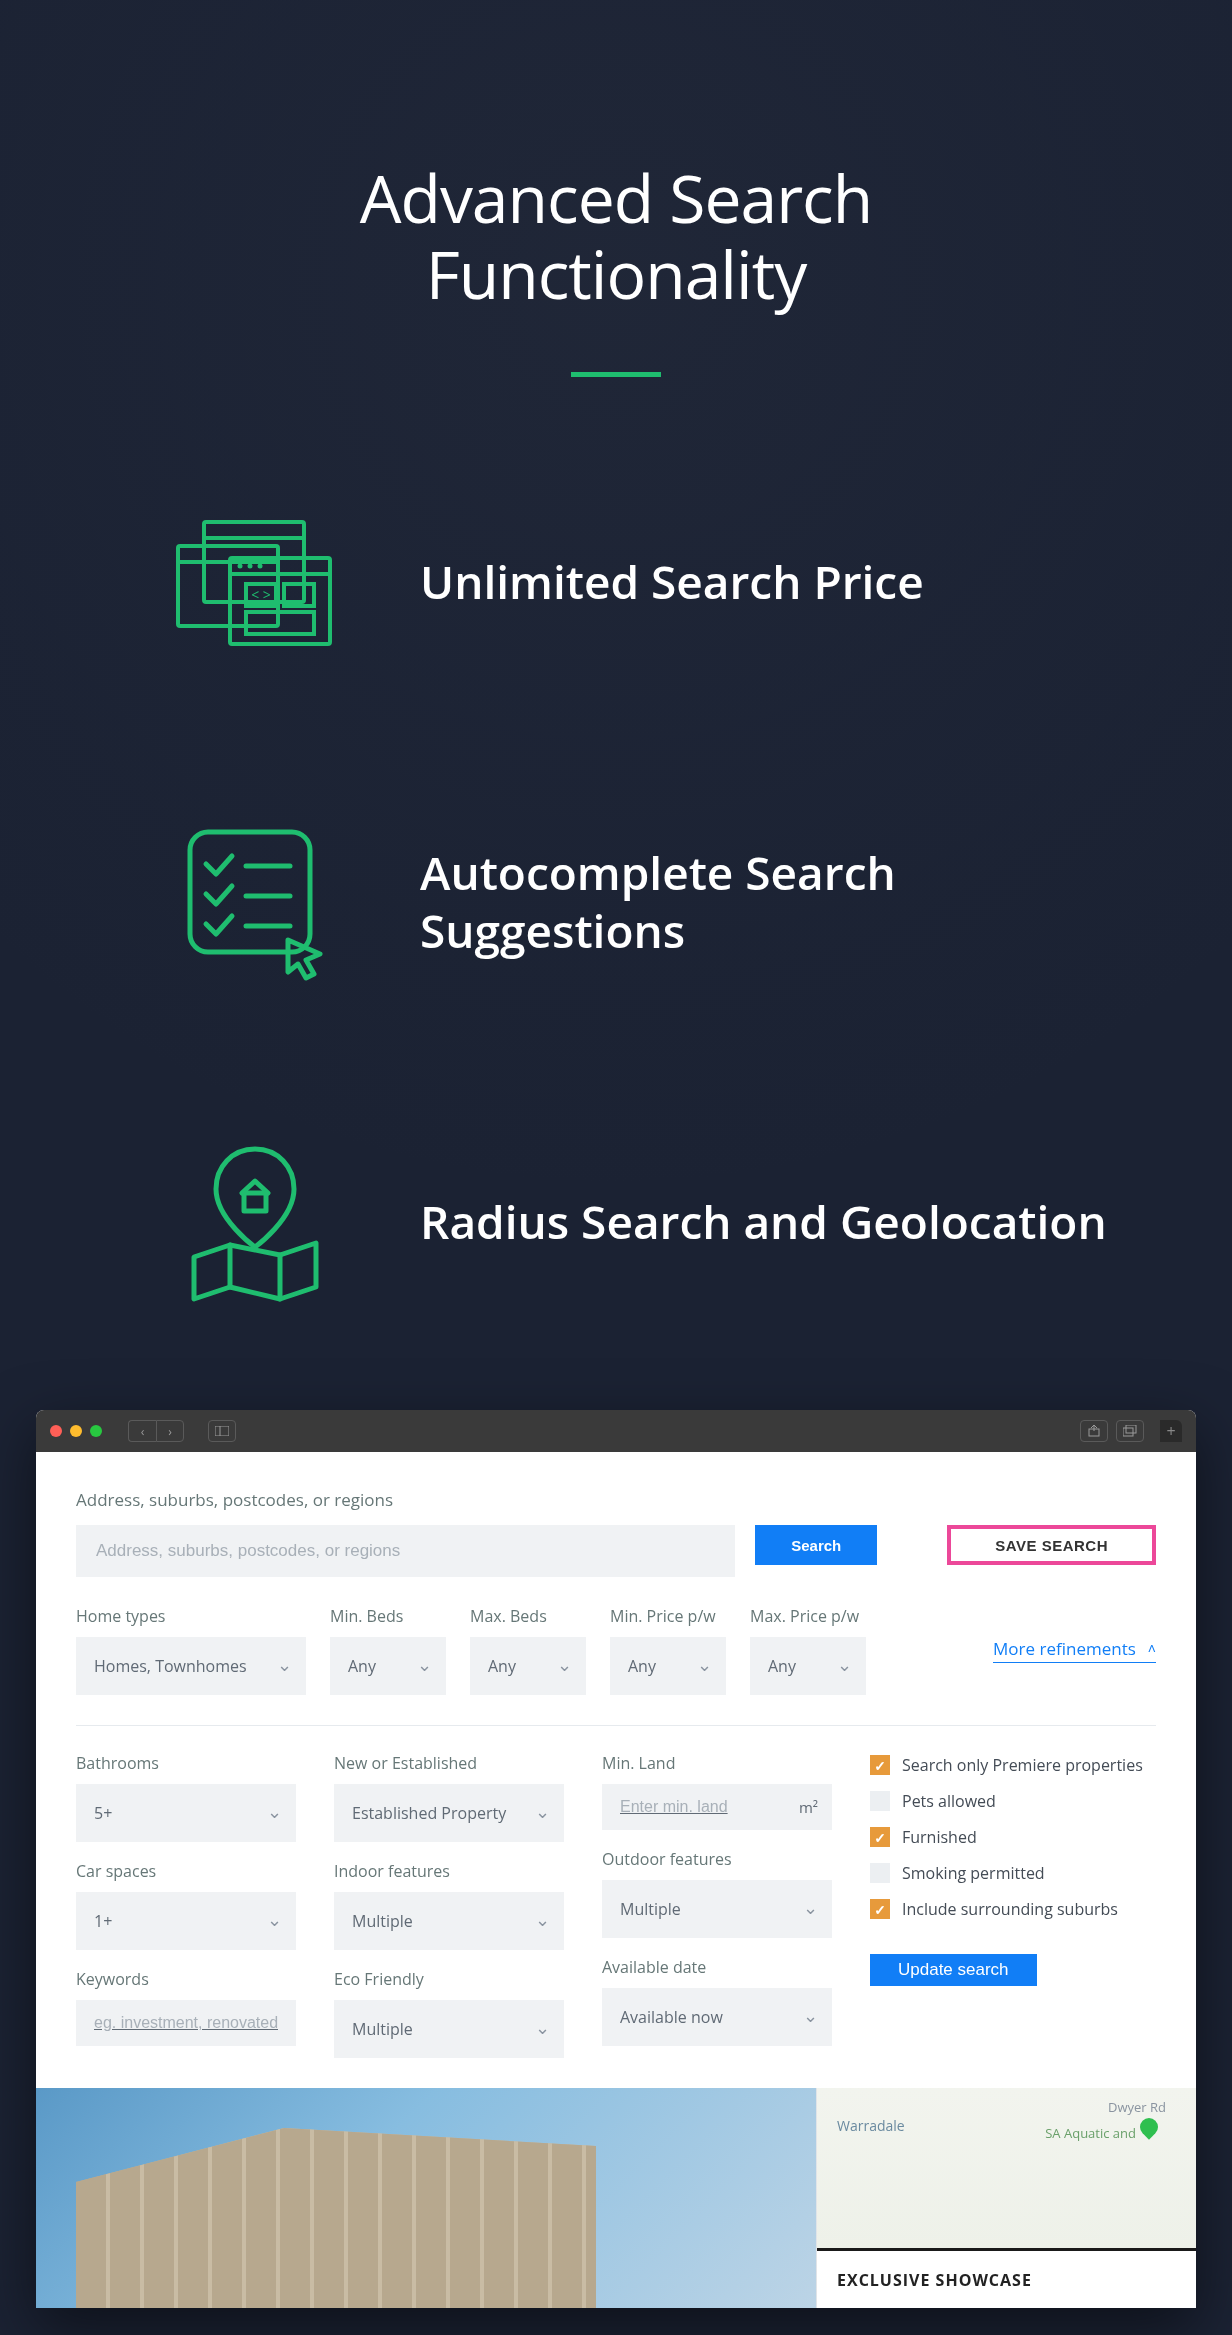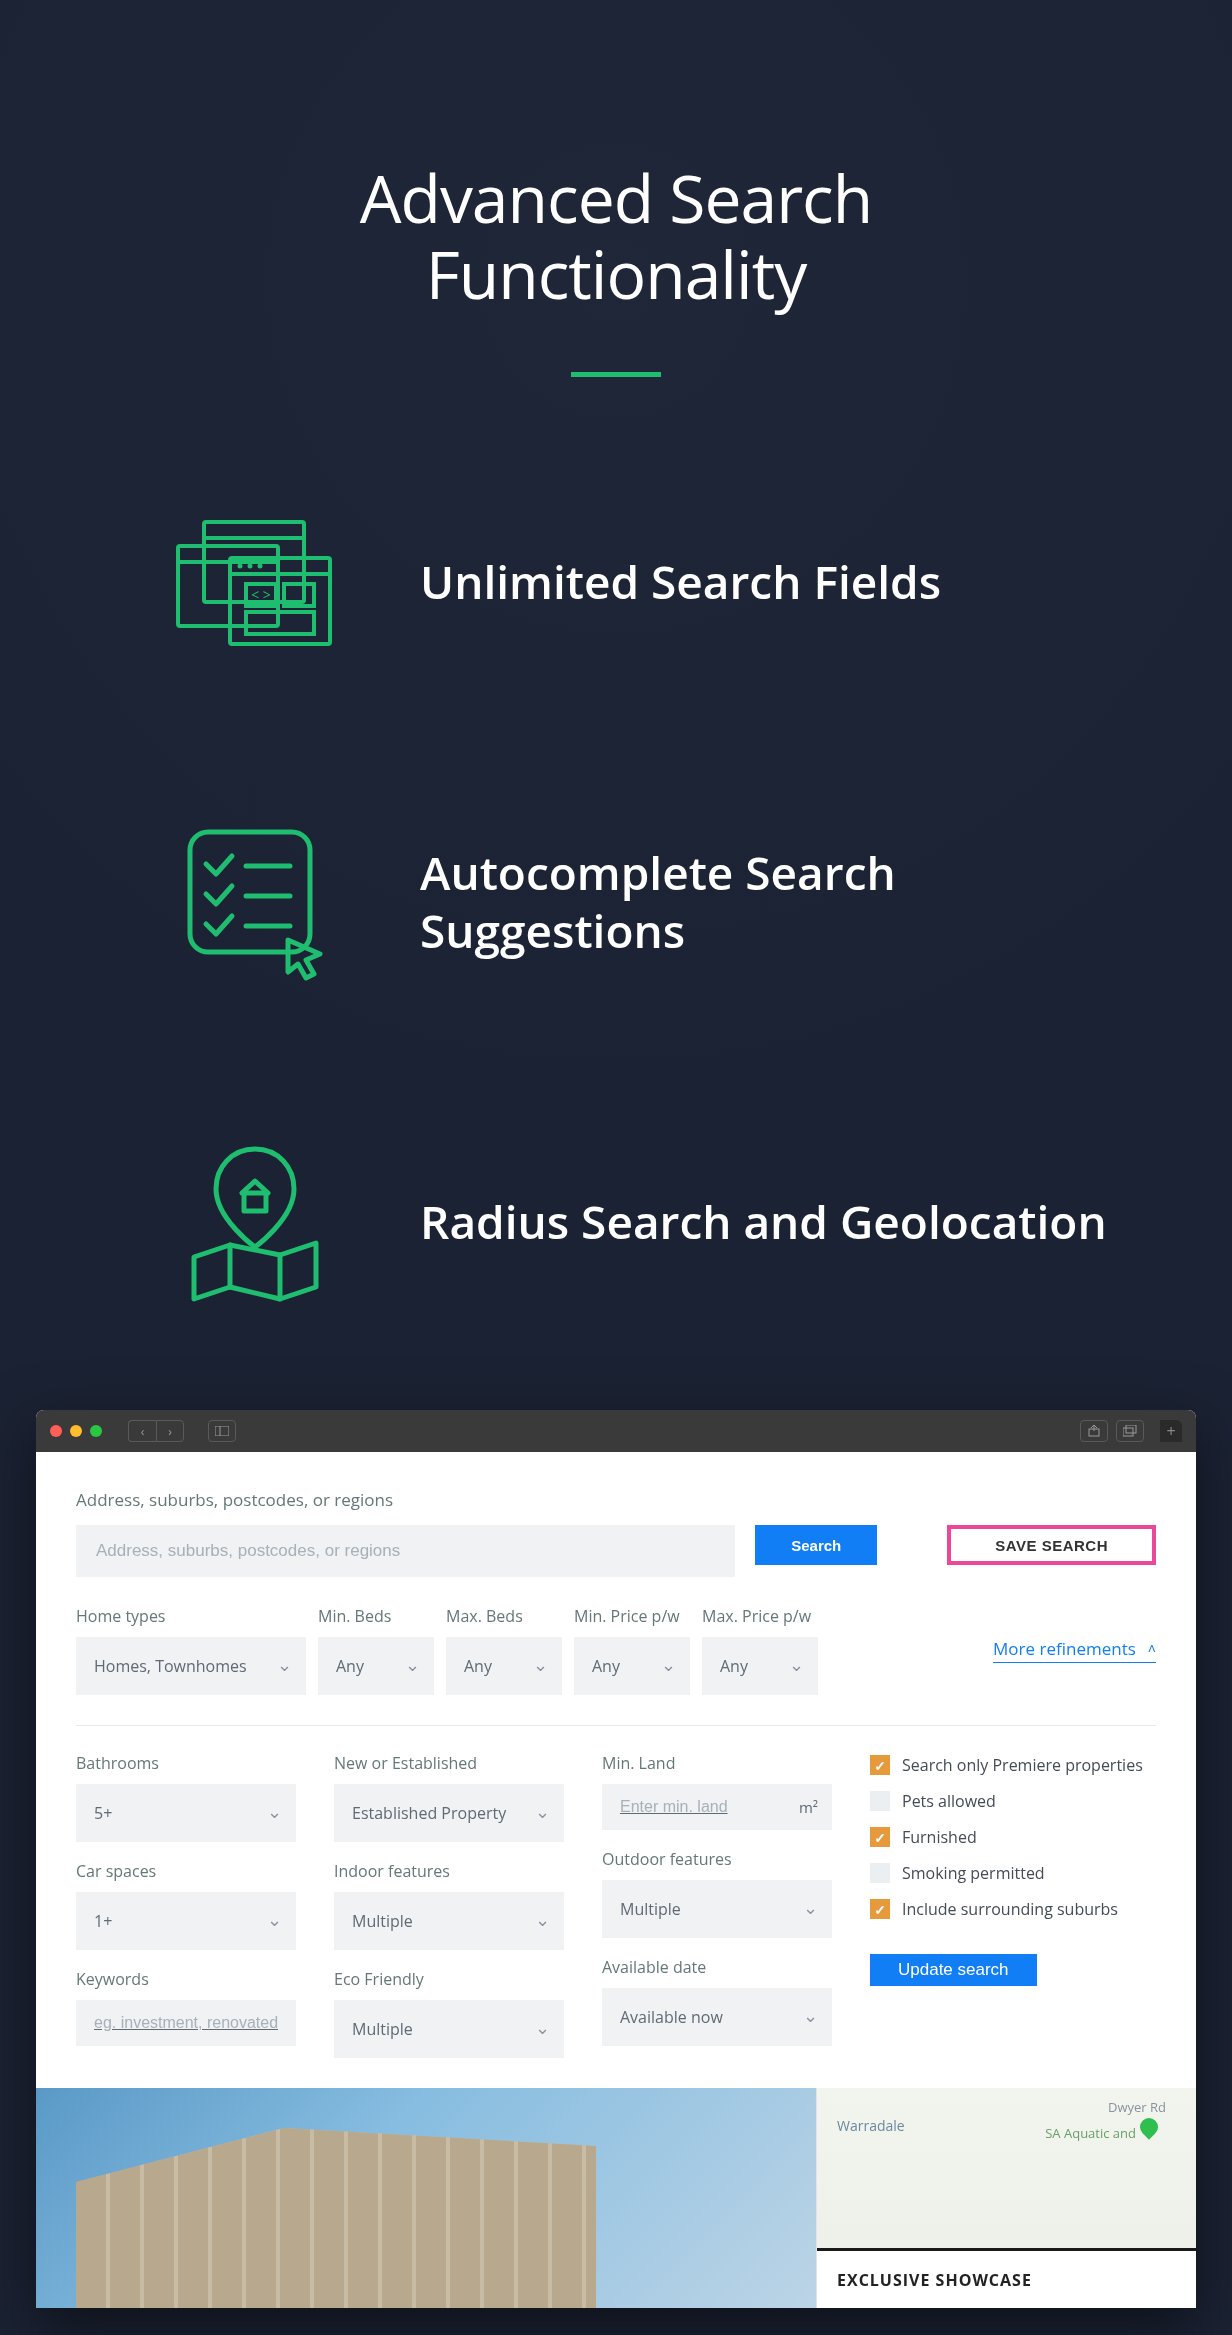--- a/index.html
+++ b/index.html
@@ -142,21 +142,21 @@
     background: #fff;
     border: 4px solid #ec4899;
     color: #333;
     font-weight: 600;
     letter-spacing: 0.5px;
     padding: 0 44px;
   }
 
   .filters-row {
     display: flex;
-    gap: 12px;
+    gap: 24px;
     align-items: flex-end;
   }
   .field {
     display: flex;
     flex-direction: column;
     gap: 10px;
   }
   .field-label {
     font-size: 16px;
     color: #677;
@@ -354,21 +354,21 @@
             <circle cx="70" cy="54" r="2.5" fill="#1fbd6f" stroke="none"></circle>
             <circle cx="80" cy="54" r="2.5" fill="#1fbd6f" stroke="none"></circle>
             <circle cx="90" cy="54" r="2.5" fill="#1fbd6f" stroke="none"></circle>
             <rect x="76" y="72" width="30" height="22"></rect>
             <rect x="114" y="72" width="30" height="22"></rect>
             <rect x="76" y="100" width="68" height="22"></rect>
             <text x="91" y="88" fill="#1fbd6f" stroke="none" font-size="14" text-anchor="middle">&lt; &gt;</text>
           </g>
         </svg>
       </div>
-      <div class="feature-label">Unlimited Search Fields</div>
+      <div class="feature-label">Unlimited Search Price</div>
     </div>
 
     <div class="feature">
       <div class="feature-icon">
         <svg width="170" height="160" viewBox="0 0 170 160">
           <g fill="none" stroke="#1fbd6f" stroke-width="5" stroke-linecap="round" stroke-linejoin="round">
             <rect x="20" y="10" width="120" height="120" rx="18"></rect>
             <polyline points="36,42 46,52 62,34"></polyline>
             <line x1="76" y1="44" x2="120" y2="44"></line>
             <polyline points="36,72 46,82 62,64"></polyline>

